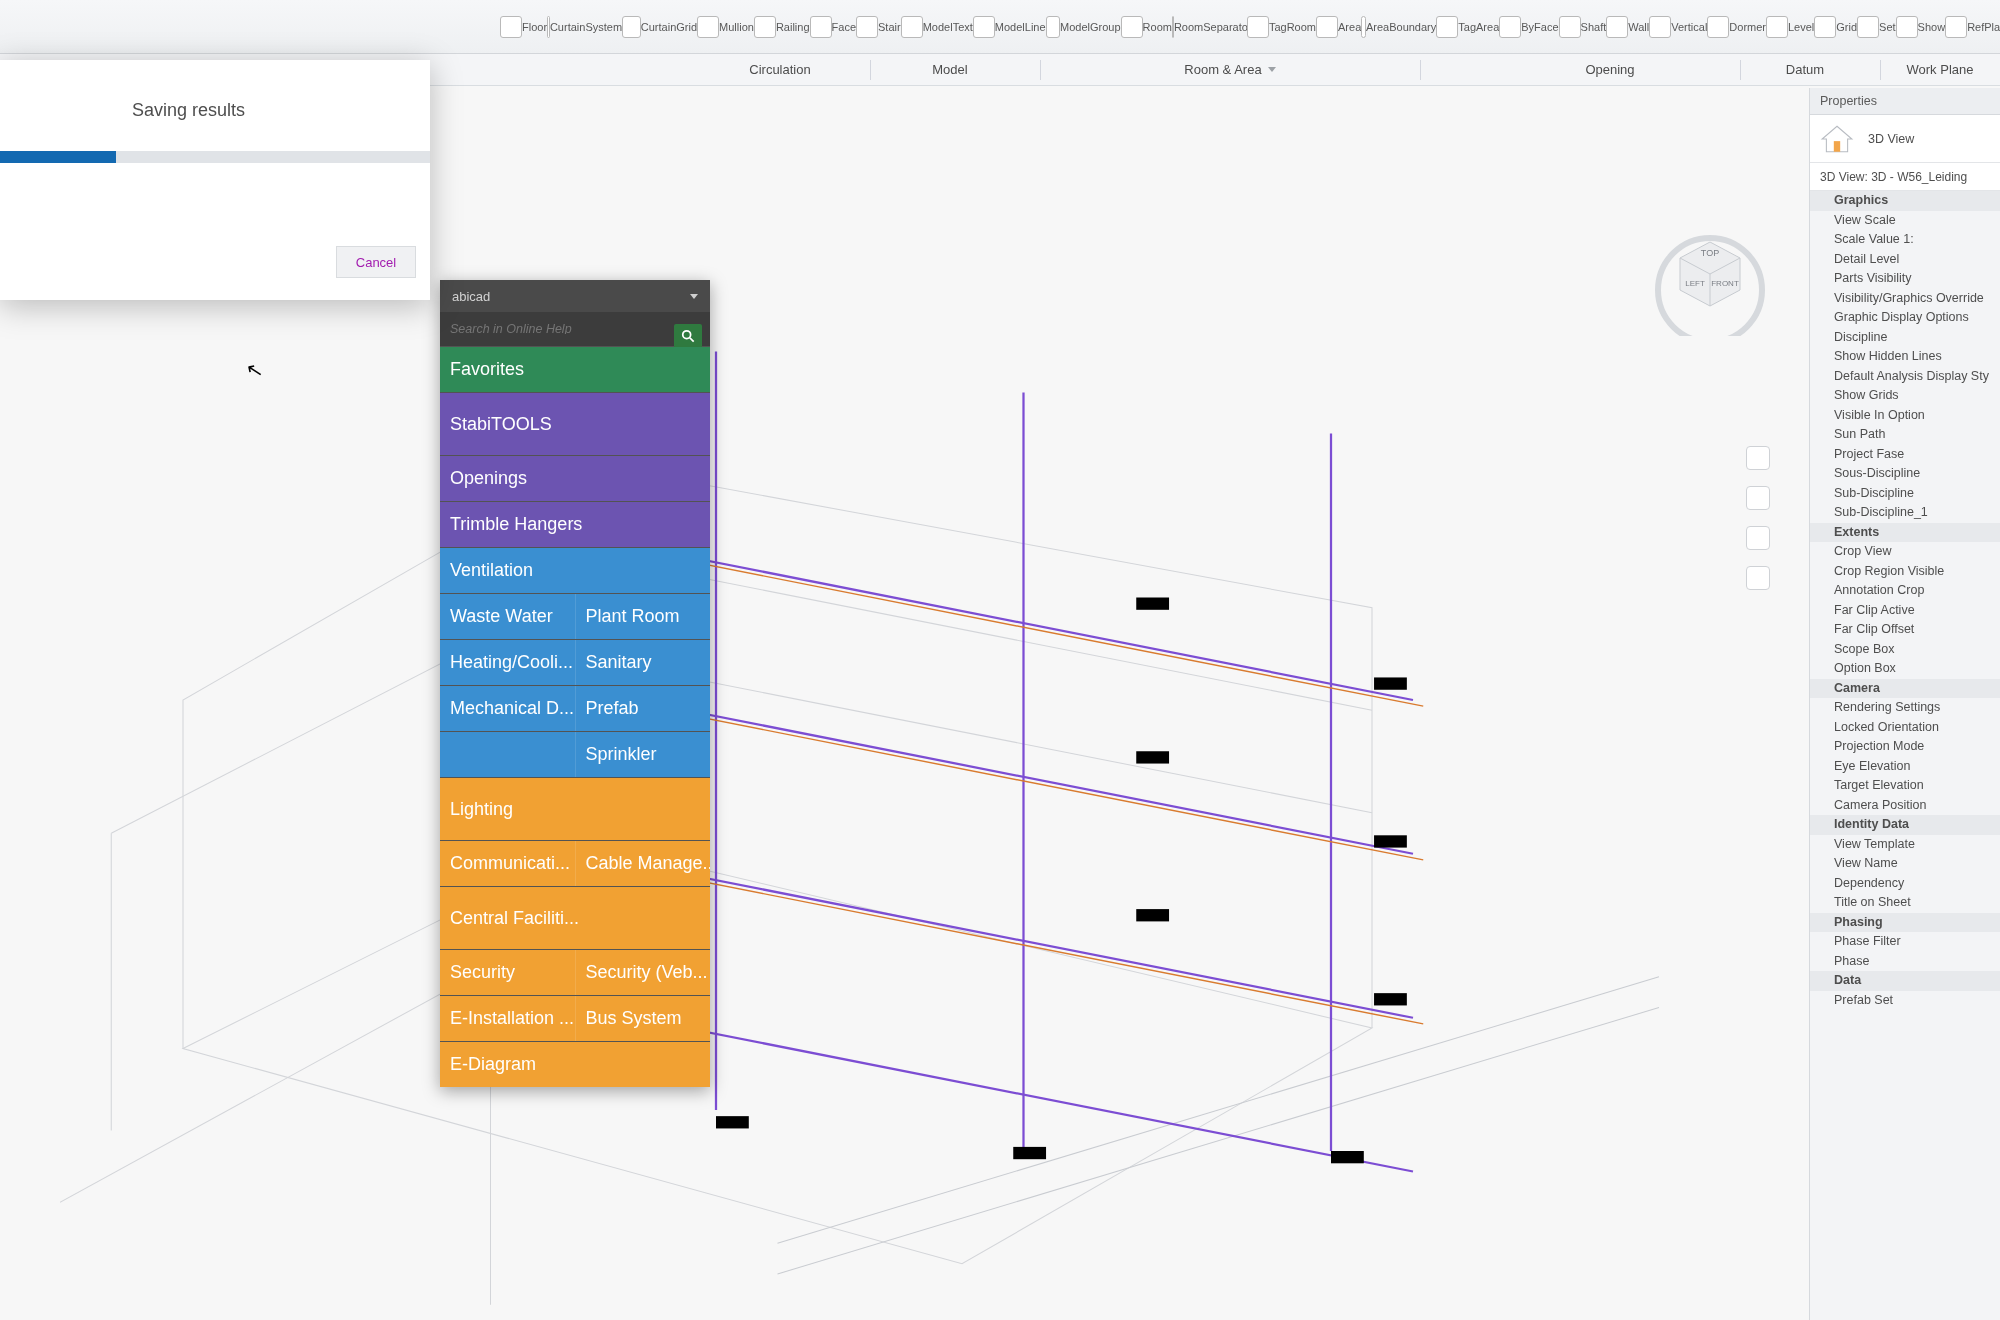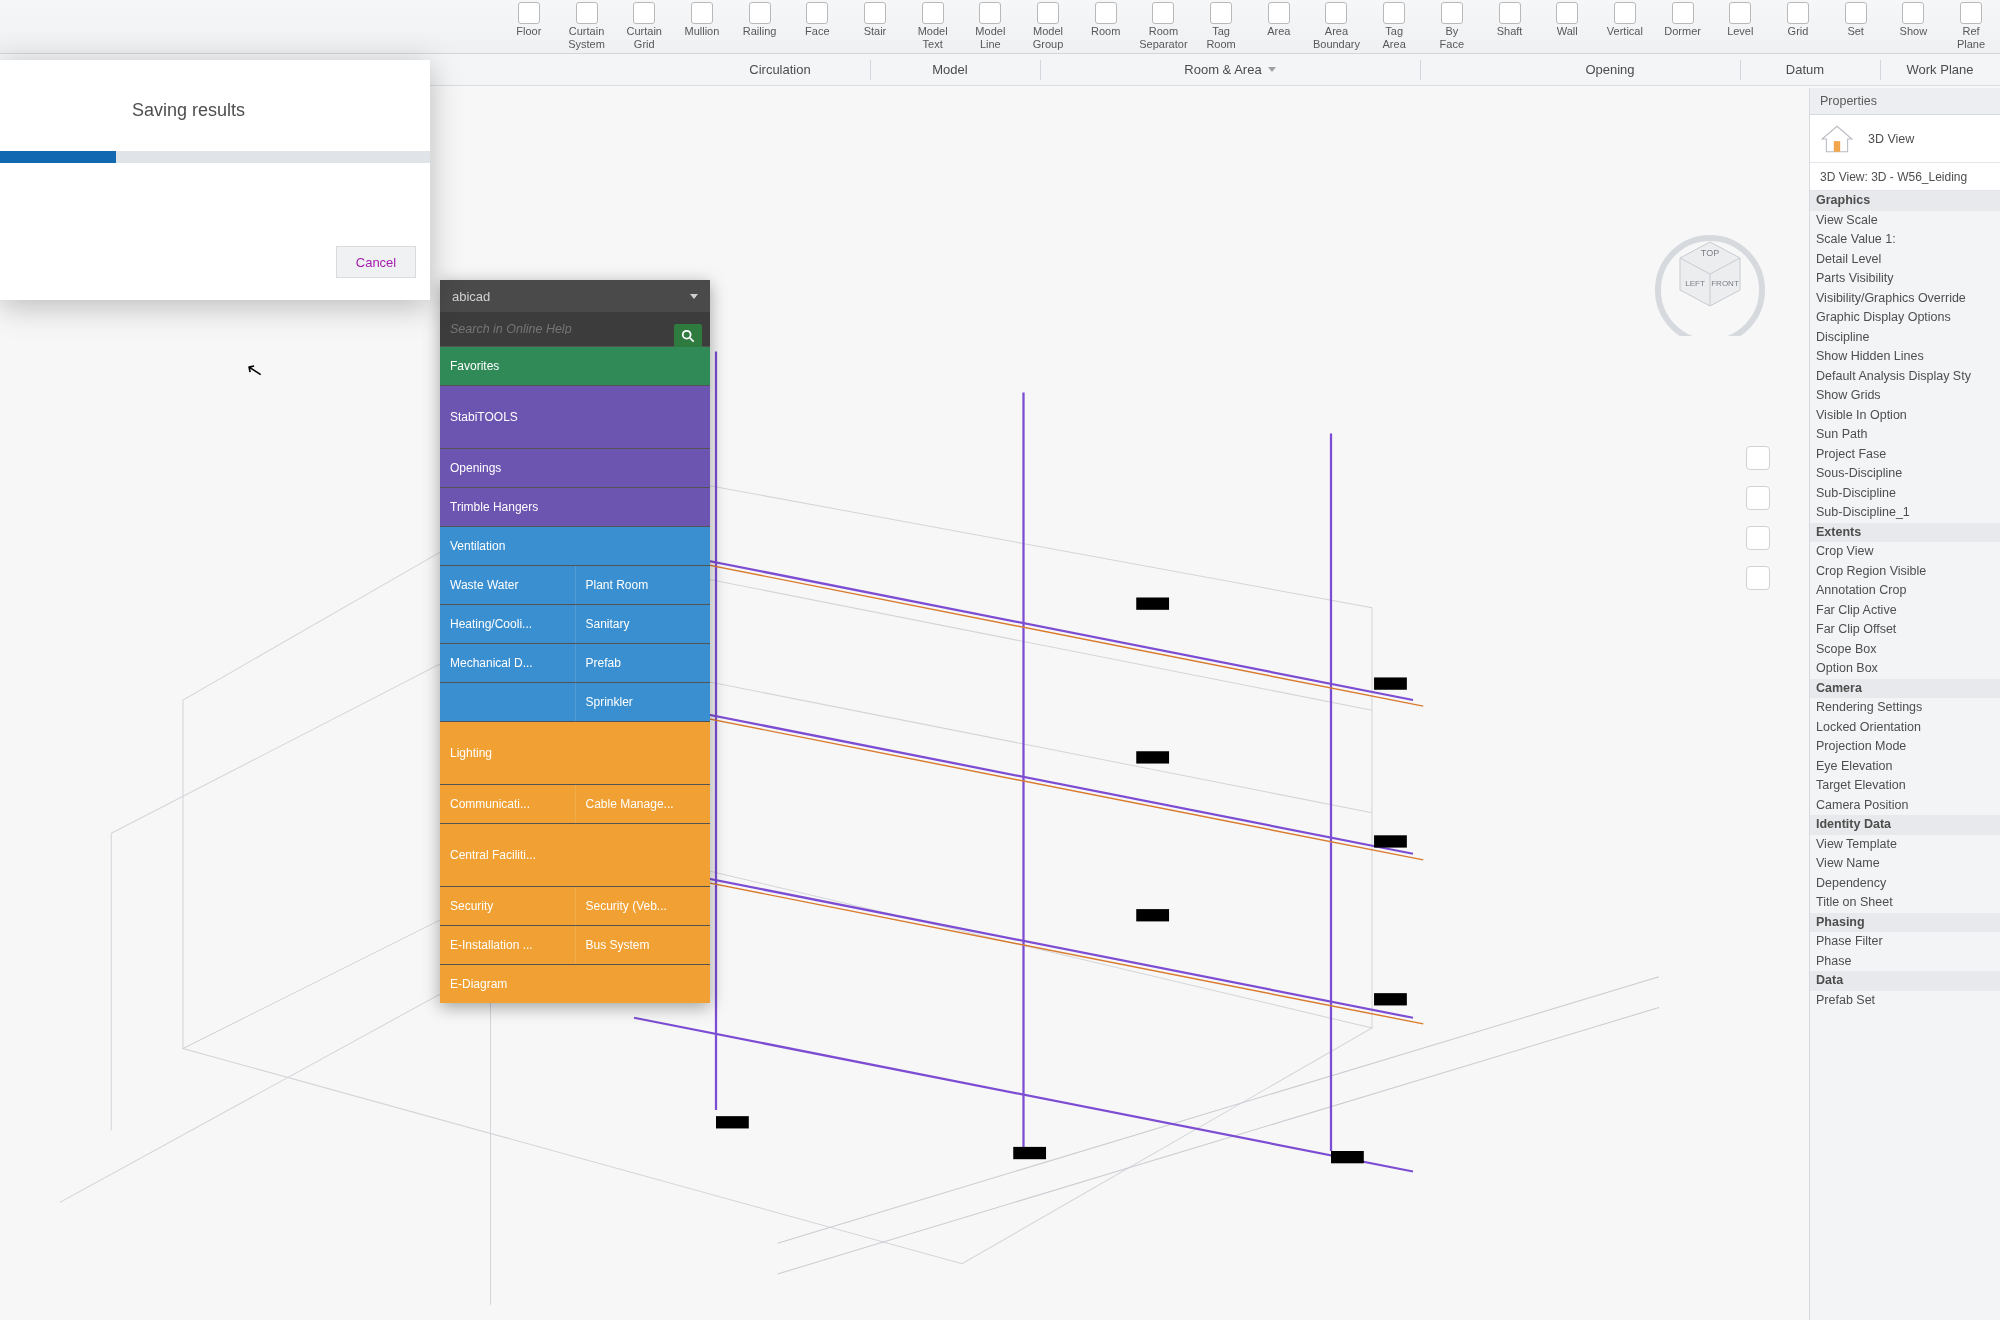--- a/index.html
+++ b/index.html
@@ -1,51 +1,51 @@
 <!DOCTYPE html>
 <html><head>
 <meta charset="utf-8">
 <style>
 html,body{margin:0;padding:0;font-family:"Segoe UI",Arial,sans-serif;font-size:12px;color:#333;background:#fff;overflow:hidden;width:2000px;height:1320px}
 *{box-sizing:border-box}
 
 
 .ribbon-details{position:absolute;left:0;right:0;top:0;height:54px;background:linear-gradient(#f6f7f9,#eef0f2);border-bottom:1px solid #d3d6da;display:flex;align-items:flex-start;padding-left:500px}
-.detail-item{display:flex;flex-direction:column;align-items:center;width:75px;height:52px;font-size:11px;color:#585858;cursor:pointer}
+.detail-item{display:flex;flex-direction:row;align-items:center;width:75px;height:52px;font-size:11px;color:#585858;cursor:pointer}
 .detail-item .icon{width:22px;height:22px;margin-top:2px;border:1px solid #b9b9b9;background:#fff;border-radius:3px}
 .detail-item span{line-height:11px;margin-top:2px;text-align:center}
 .ribbon-labels{position:absolute;left:0;right:0;top:54px;height:32px;background:#f4f5f7;border-bottom:1px solid #d9dde1;display:flex;align-items:center;font-size:13px;color:#4c4c4c}
 .ribbon-labels .seg{position:absolute;top:0;height:100%;display:flex;align-items:center;justify-content:center}
 .seg-sep{position:absolute;top:6px;height:20px;border-left:1px solid #d3d6de}
 
 
 .canvas{position:absolute;left:0;top:86px;right:0;bottom:0;background:#f7f7f7}
 .blueprint{position:absolute;left:60px;top:40px;right:300px;bottom:40px;}
 
 
 .props{position:absolute;top:88px;right:0;width:191px;bottom:0;background:#f3f4f6;border-left:1px solid #d6d9dd;font-size:12.5px;color:#4e4e4e}
 .props-header{background:#eceef1;border-bottom:1px solid #d6d9dd;padding:6px 10px;font-weight:500;color:#5a5a5a}
 .props-row{display:flex;align-items:center;height:48px;background:#fff;border-bottom:1px solid #e3e5e8;padding:0 10px}
 .props-row .house{width:34px;height:30px;margin-right:14px}
-.props-cat{padding-left:6px;line-height:19.5px;white-space:nowrap;overflow:hidden;text-overflow:ellipsis}
+.props-cat{padding-left:24px;line-height:19.5px;white-space:nowrap;overflow:hidden;text-overflow:ellipsis}
 .props-section{font-weight:600;background:#e7e9ec}
 
 
 .viewcube{position:absolute;right:230px;top:130px;width:120px;height:120px}
 .steering{position:absolute;right:228px;top:360px;width:28px;display:flex;flex-direction:column;gap:16px;align-items:center}
 .steering div{width:24px;height:24px;border:1px solid #cfd2d6;background:#fff;border-radius:4px}
 
 
 .palette{position:absolute;left:440px;top:280px;width:270px;background:#3c3c3c;box-shadow:0 4px 16px rgba(0,0,0,.35);color:#fff;font-size:13px}
 .palette-title{display:flex;align-items:center;justify-content:space-between;background:#4a4a4a;height:32px;padding:0 12px;color:#d2d2d2}
 .palette-search{display:flex;background:#3c3c3c;height:34px;padding:12px 8px}
 .palette-search input{flex:1;background:#3c3c3c;border:none;outline:none;color:#cfcfcf;font-style:italic;font-size:12.5px}
 .palette-search .sbtn{width:28px;height:24px;background:#2f7a3f;border-radius:2px;display:flex;align-items:center;justify-content:center}
 .palette-row{display:flex;border-top:1px solid rgba(255,255,255,.12)}
-.ptile{flex:1;min-height:38px;display:flex;align-items:center;padding:12px 10px;border-right:1px solid rgba(255,255,255,.12);cursor:pointer;font-size:12px;white-space:nowrap;overflow:hidden;text-overflow:ellipsis}
+.ptile{flex:1;min-height:38px;display:flex;align-items:center;padding:12px 10px;border-right:1px solid rgba(255,255,255,.12);cursor:pointer;font-size:18px;white-space:nowrap;overflow:hidden;text-overflow:ellipsis}
 .ptile:last-child{border-right:none}
 .ptile.tall{min-height:62px}
 .c-green{background:#2f8a57}
 .c-purple{background:#6c54b1}
 .c-blue{background:#3a8fd1}
 .c-orange{background:#f1a133}
 
 
 .save-dlg{position:absolute;left:0;top:60px;width:430px;height:240px;background:#fff;box-shadow:0 6px 30px rgba(0,0,0,.25)}
 .save-dlg .title{font-size:18px;color:#4e4e4e;margin:40px 0 16px 132px}

